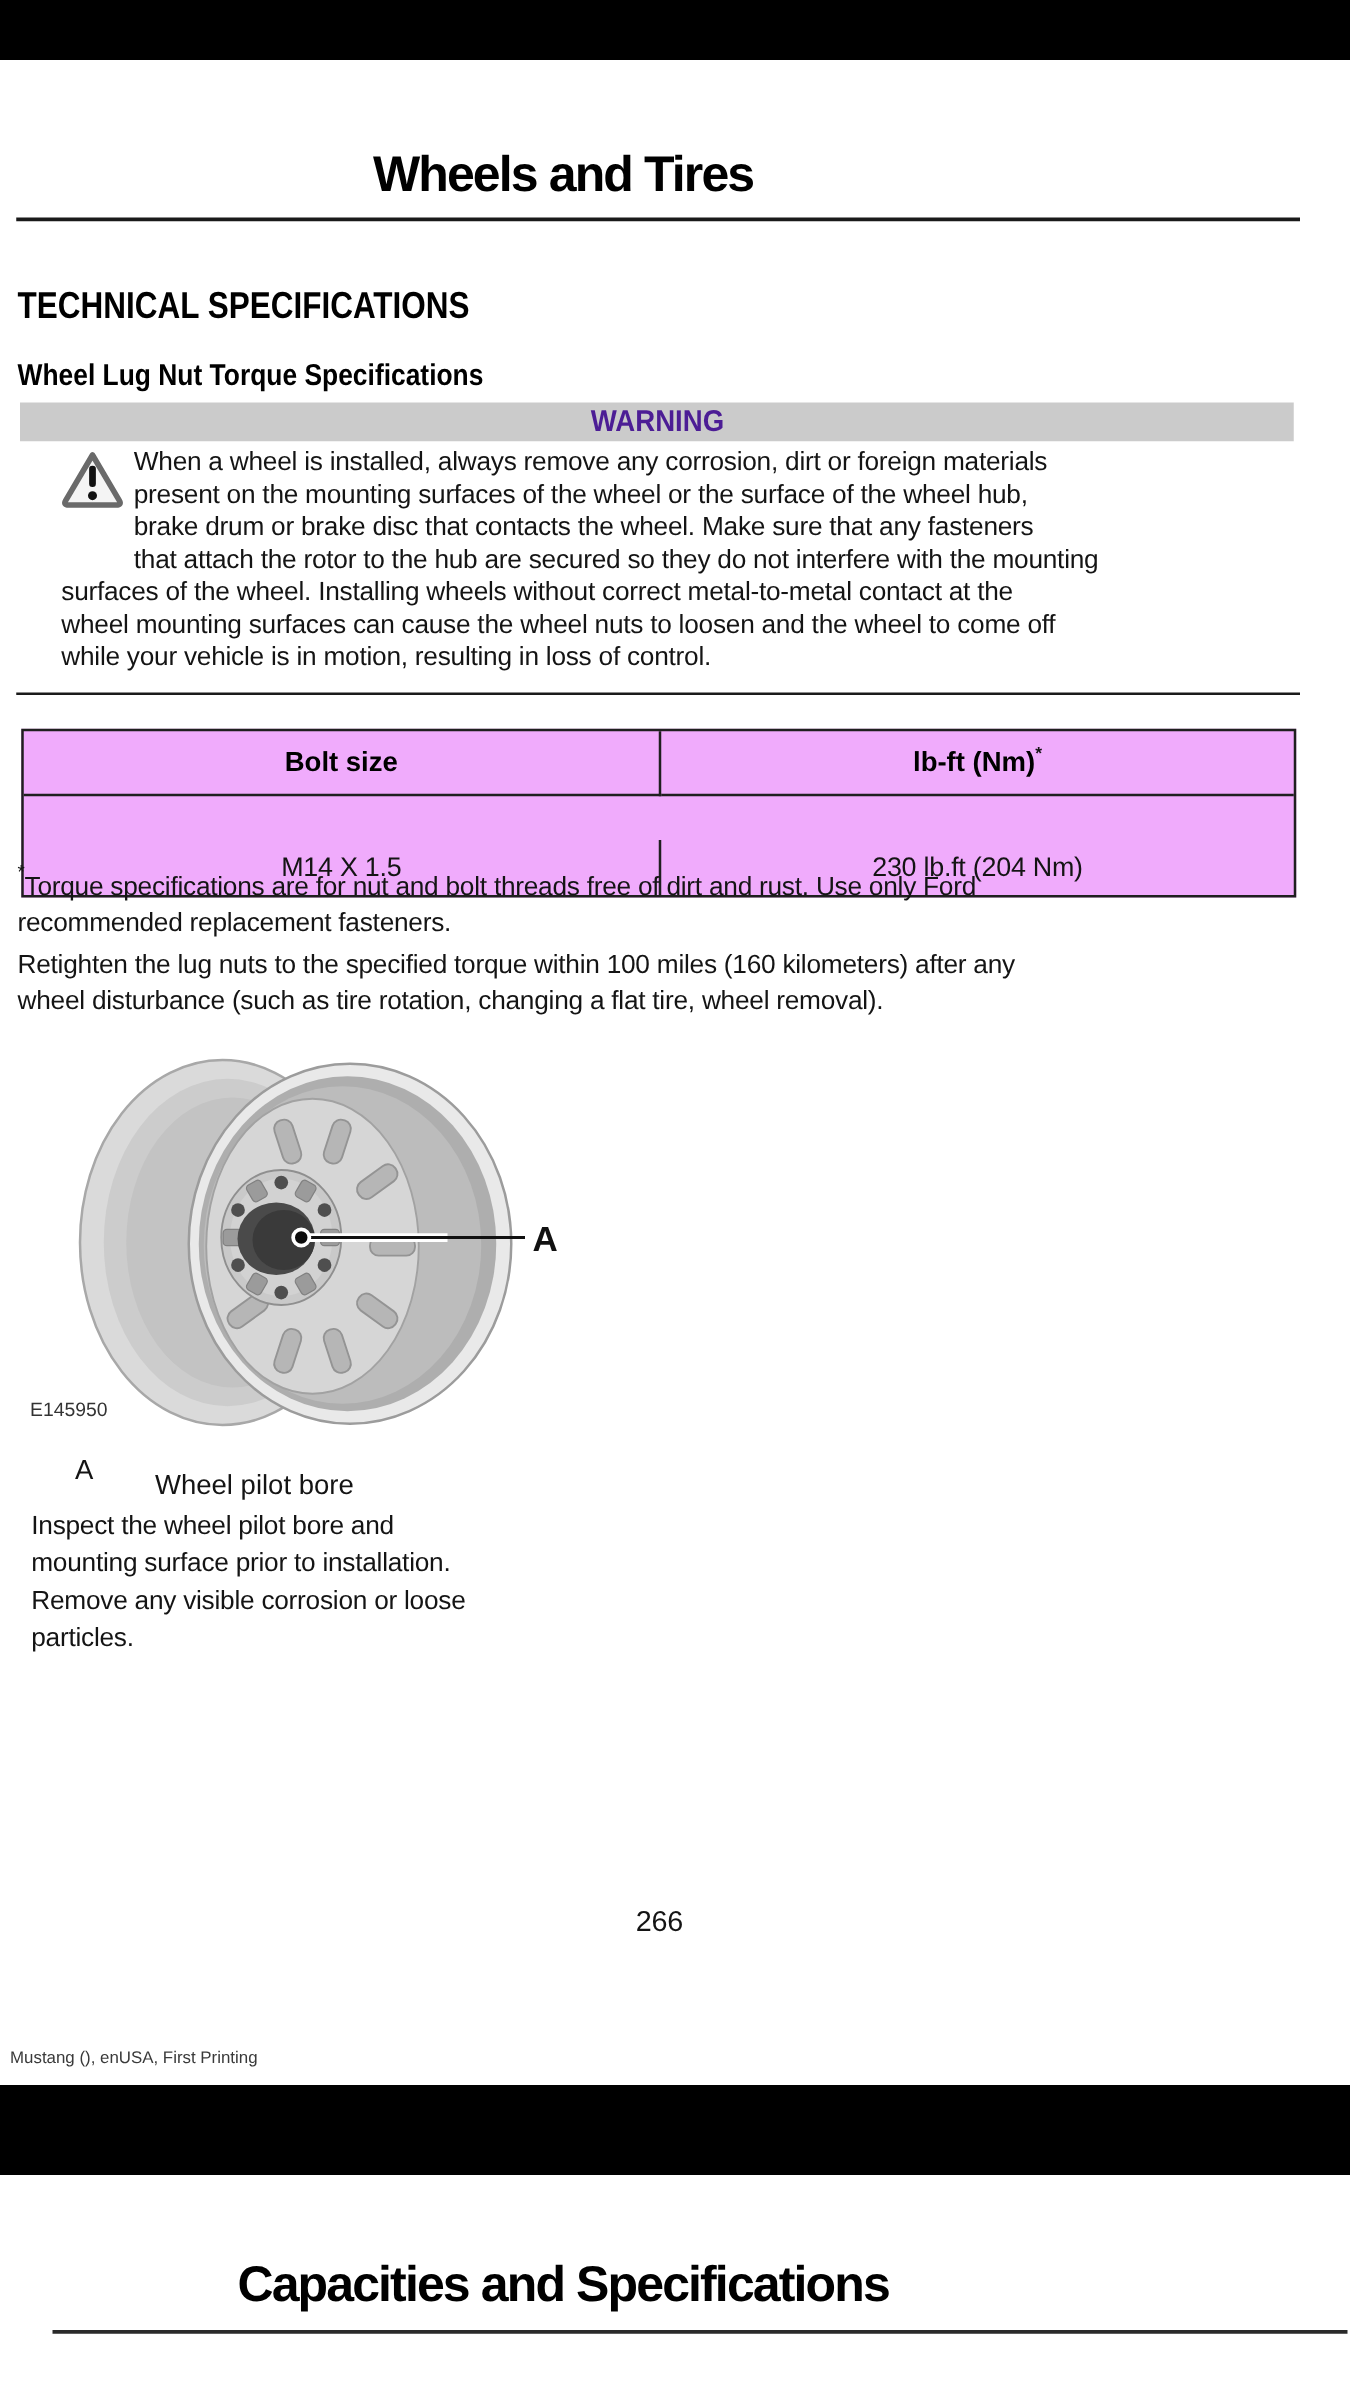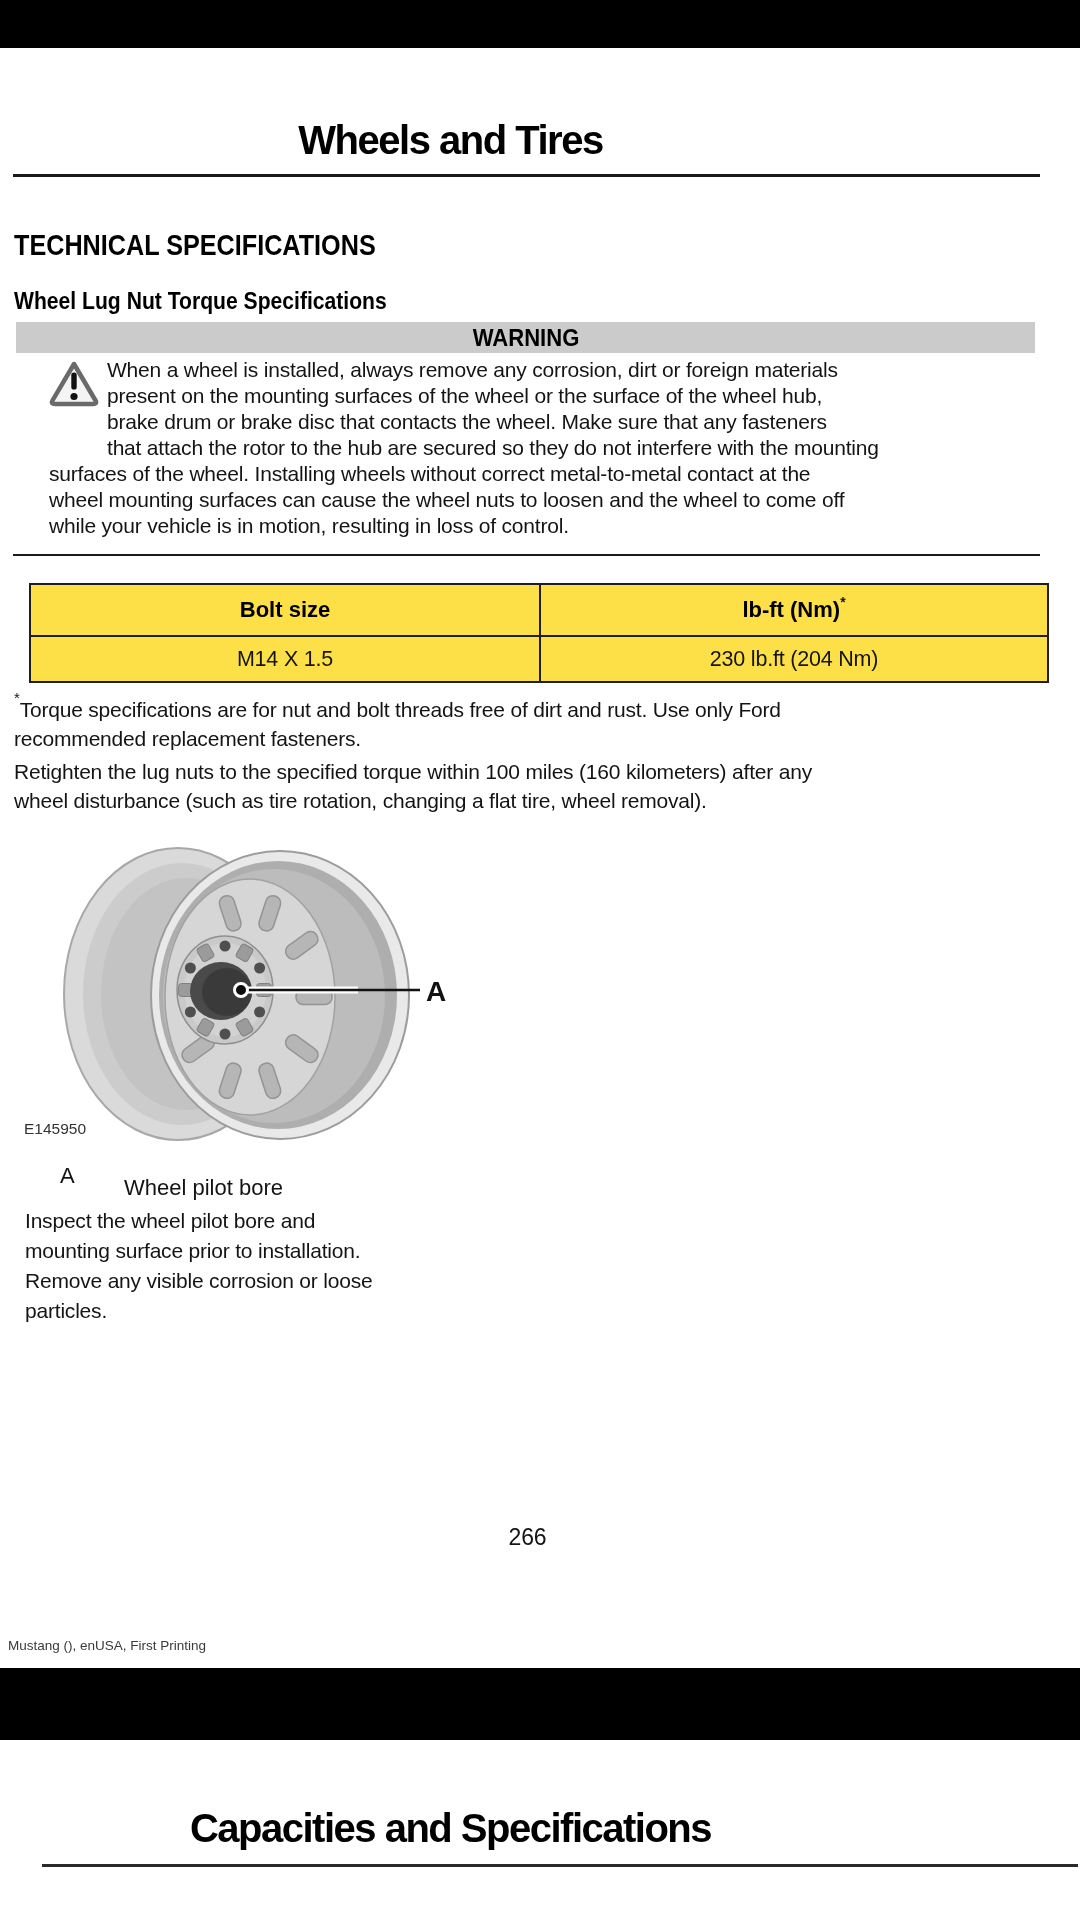--- a/index.html
+++ b/index.html
@@ -20,34 +20,34 @@
   .rule.r2{left:13px;top:554px;width:1027px;height:2px;}
   .rule.r3{left:42px;top:1864px;width:1036px;height:3px;background:#2a2a2a;}
 
   .h1{position:absolute;left:14px;top:228px;font-size:30px;font-weight:bold;color:#000;white-space:nowrap;}
   .h2{position:absolute;left:14px;top:287px;font-size:24px;font-weight:bold;color:#000;white-space:nowrap;}
   .cond{display:inline-block;transform-origin:0 50%;}
   .sx84{transform:scaleX(0.84);}
   .sx88{transform:scaleX(0.88);}
 
   .warning-banner{position:absolute;left:16px;top:322px;width:1019px;height:31px;
-        background:#cbcbcb;text-align:center;line-height:31px;font-size:24px;font-weight:bold;color:#000000;}
+        background:#cbcbcb;text-align:center;line-height:31px;font-size:24px;font-weight:bold;color:#4c1d95;}
   .warning-banner .cond{transform-origin:50% 50%;transform:scaleX(0.92);}
 
   .warning-body{position:absolute;left:14px;top:357px;width:1024px;
         font-size:21px;line-height:26px;letter-spacing:-0.2px;margin-left:35px;}
   .warn-float{float:left;width:58px;height:80px;}
   .warn-float svg{display:block;margin-top:3px;}
   .pre{white-space:pre-line;}
 
-  .spec-table{position:absolute;left:29px;top:583px;width:1016px;border:2.5px solid #1f1f1f;background:#fde047;}
+  .spec-table{position:absolute;left:17px;top:583px;width:1016px;border:2.5px solid #1f1f1f;background:#f0abfc;}
   .spec-row{display:flex;}
   .spec-row.header{height:52px;}
   .spec-row.header .cellbox{border-bottom:2.5px solid #1f1f1f;}
-  .spec-row.data{height:44px;}
+  .spec-row.data{height:44px;margin-top:35px;}
   .cellbox{display:flex;align-items:center;justify-content:center;}
   .c1{width:50.2%;border-right:2.5px solid #1f1f1f;box-sizing:border-box;}
   .c2{flex:1;}
   .th-text{font-size:22px;font-weight:bold;color:#000;}
   .td-text{font-size:21.5px;letter-spacing:-0.2px;}
   .sup{font-size:14px;position:relative;top:-8px;font-weight:bold;}
 
   .footnote{position:absolute;left:14px;top:689px;width:1024px;font-size:21px;line-height:29px;letter-spacing:-0.2px;}
   .fn-sup{font-size:15px;position:relative;top:-6px;}
   .para.retighten{position:absolute;left:14px;top:757px;width:1024px;font-size:21px;line-height:29px;letter-spacing:-0.2px;}

